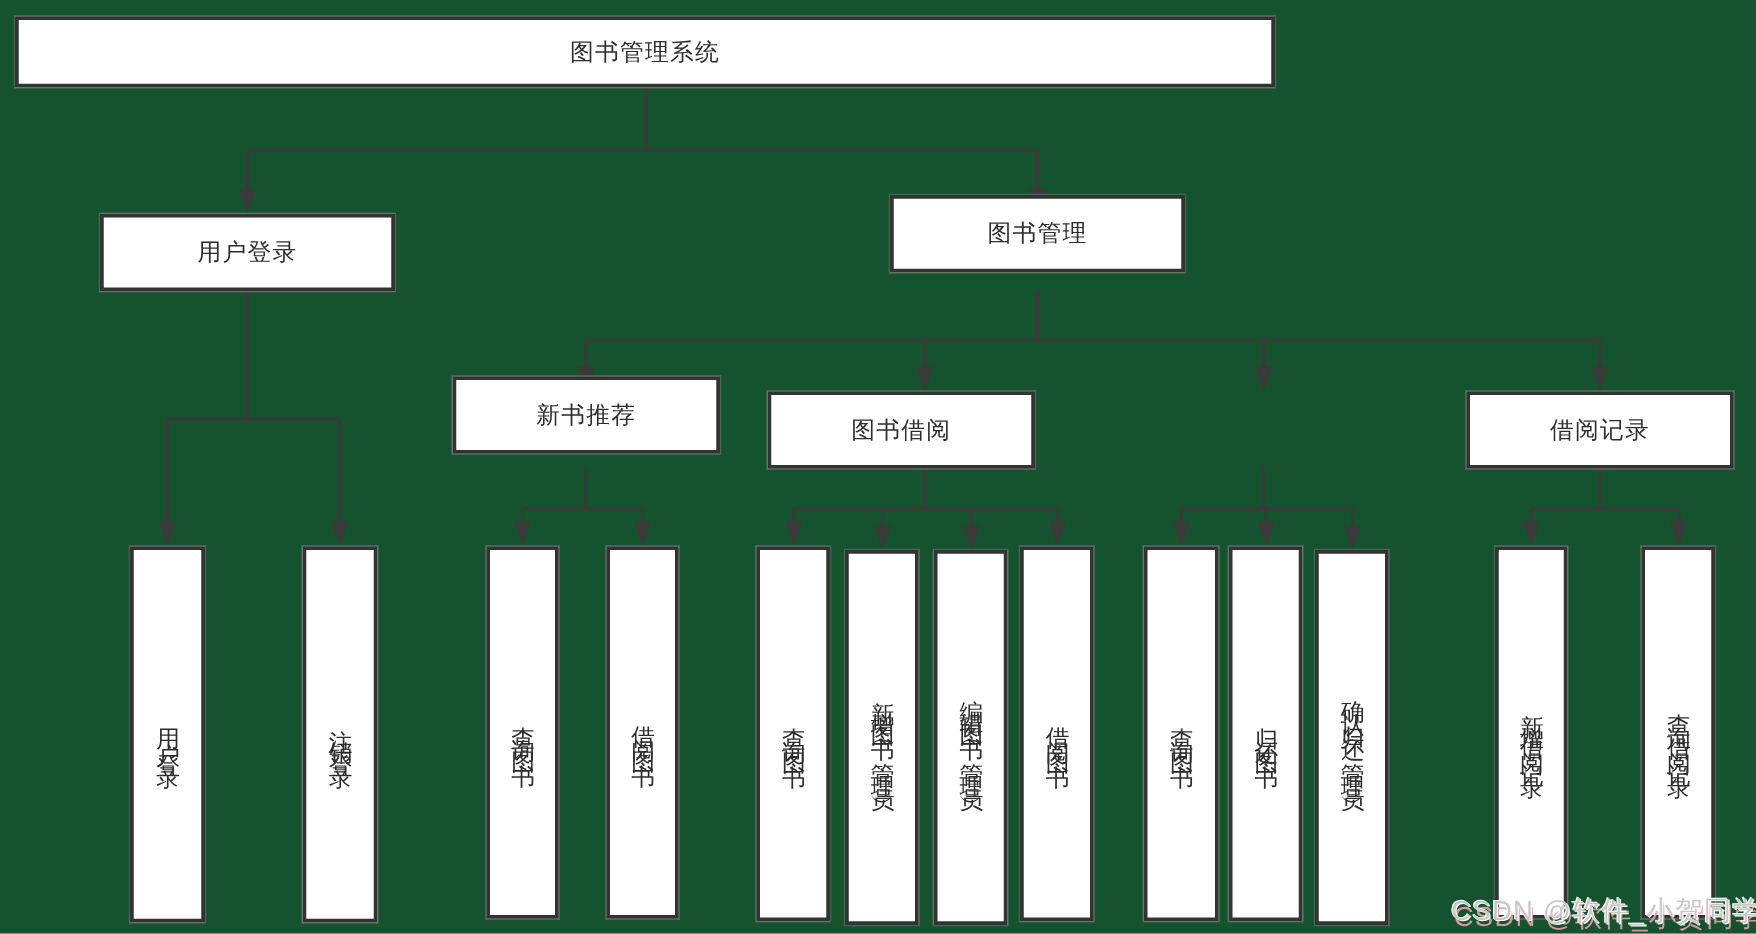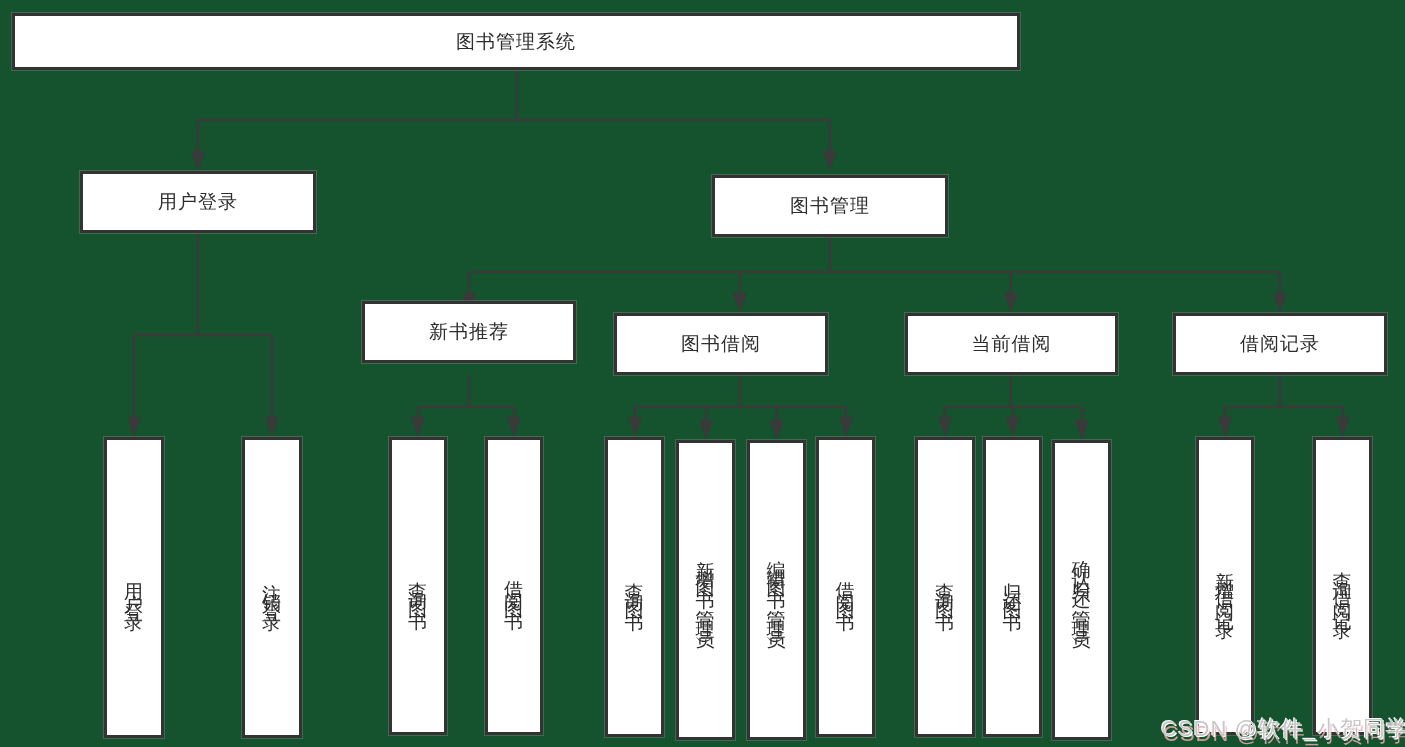--- a/index.html
+++ b/index.html
@@ -94,32 +94,29 @@
     </g>
   </svg>
 
   <div class="box" style="left:12px;top:13px;width:1008px;height:57px">
     <span class="hlabel">图书管理系统</span>
   </div>
 
   <div class="box" style="left:80px;top:171px;width:236px;height:62px">
     <span class="hlabel">用户登录</span>
   </div>
-  <div class="box" style="left:712px;top:175px;width:236px;height:62px">
+  <div class="box" style="left:712px;top:156px;width:236px;height:62px">
     <span class="hlabel">图书管理</span>
   </div>
 
   <div class="box" style="left:362px;top:301px;width:214px;height:62px">
     <span class="hlabel">新书推荐</span>
   </div>
   <div class="box" style="left:614px;top:313px;width:214px;height:62px">
     <span class="hlabel">图书借阅</span>
-  </div>
-  <div class="box" style="left:905px;top:313px;width:213px;height:62px">
-    <span class="hlabel">当前借阅</span>
   </div>
   <div class="box" style="left:1173px;top:313px;width:214px;height:62px">
     <span class="hlabel">借阅记录</span>
   </div>
 
   <div class="box" style="left:104px;top:437px;width:60px;height:301px">
     <span class="vlabel">用户登录</span>
   </div>
   <div class="box" style="left:242px;top:437px;width:60px;height:301px">
     <span class="vlabel">注销登录</span>

